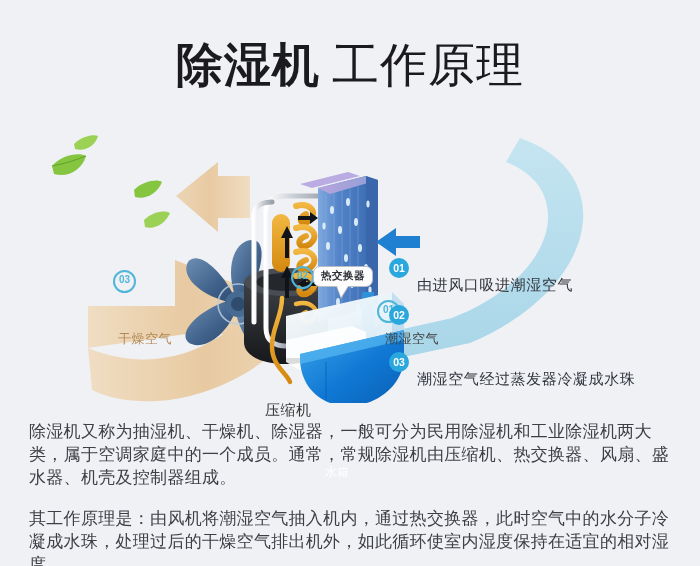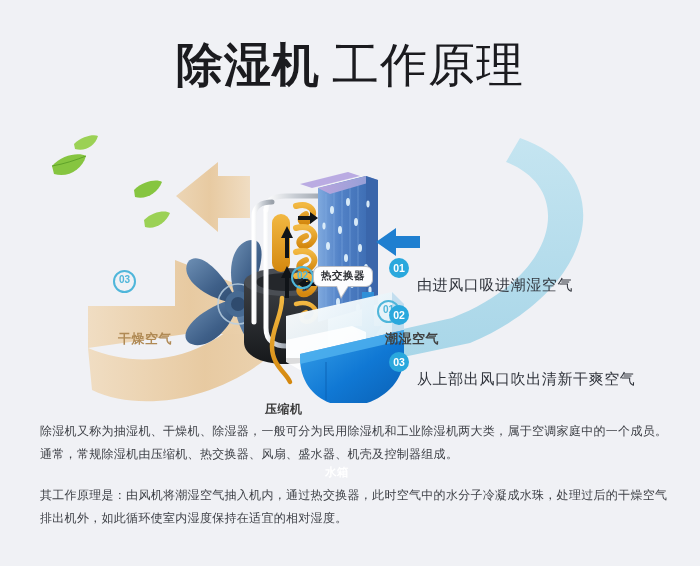--- a/index.html
+++ b/index.html
@@ -53,27 +53,27 @@
     top: 118px;
     width: 700px;
     height: 285px;
   }
   .stage svg { display: block; }
 
   
   .art-label {
     position: absolute;
     font-size: 11.5px;
-    font-weight: 700;
+    font-weight: 400;
     white-space: nowrap;
     letter-spacing: .5px;
   }
   .lbl-dry   { left: 118px; top: 212px; color: #b08a55; font-size: 13px; }
   .lbl-humid { left: 385px; top: 212px; color: #404040; font-size: 13px; }
-  .lbl-comp  { left: 265px; top: 283px; color: #3a3a3a; font-size: 12px; }
+  .lbl-comp  { left: 265px; top: 283px; color: #3a3a3a; font-size: 15px; }
   .lbl-tank  { left: 325px; top: 347px; color: #ffffff; font-size: 11.5px; }
 
   
   .bubble {
     position: absolute;
     left: 313px;
     top: 148px;
     background: #fdfdfe;
     border: 1px solid #b9bcc4;
     border-radius: 7px;
@@ -159,25 +159,25 @@
   }
 
   
   .body-copy {
     position: absolute;
     left: 28px;
     top: 420px;
     width: 648px;
   }
   .para {
-    font-size: 12px;
+    font-size: 17px;
     line-height: 23px;
     color: #3c3f45;
     letter-spacing: .3px;
-    margin: 0 0 18px 12px;
+    margin: 0 0 18px 1px;
   }
   .para:last-child { margin-bottom: 0; }
 </style>
 </head>
 <body>
 
 <div id="page">
 
   <div class="title-wrap">
     <span class="title-bold">除湿机</span><span class="title-light">工作原理</span>
@@ -396,21 +396,21 @@
   <div class="steps">
     <div class="step-row">
       <div class="step-badge">01</div>
       <div class="step-text">由进风口吸进潮湿空气</div>
     </div>
     <div class="step-row">
       <div class="step-badge">02</div>
     </div>
     <div class="step-row">
       <div class="step-badge">03</div>
-      <div class="step-text">从上部出风口吹出清新干爽空气</div>
+      <div class="step-text">潮湿空气经过蒸发器冷凝成水珠</div>
     </div>
   </div>
 
   <div class="body-copy">
     <p class="para">除湿机又称为抽湿机、干燥机、除湿器，一般可分为民用除湿机和工业除湿机两大类，属于空调家庭中的一个成员。通常，常规除湿机由压缩机、热交换器、风扇、盛水器、机壳及控制器组成。</p>
     <p class="para">其工作原理是：由风机将潮湿空气抽入机内，通过热交换器，此时空气中的水分子冷凝成水珠，处理过后的干燥空气排出机外，如此循环使室内湿度保持在适宜的相对湿度。</p>
   </div>
 
 </div>
 

